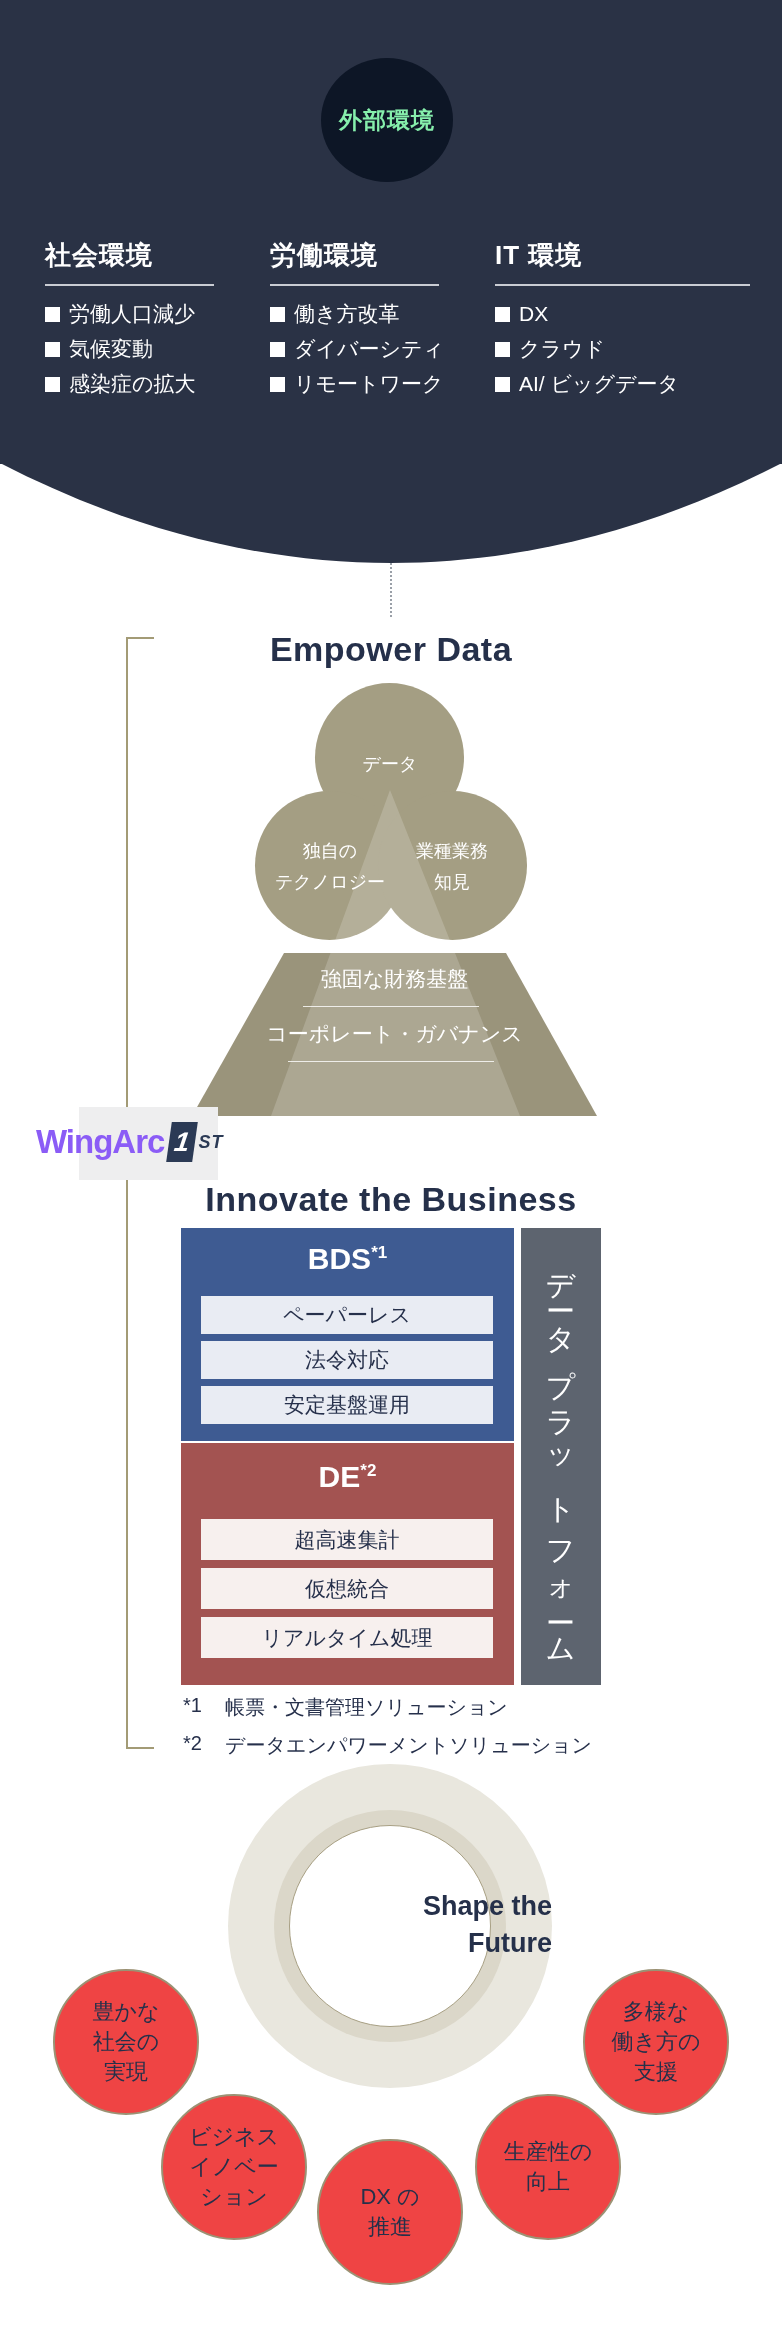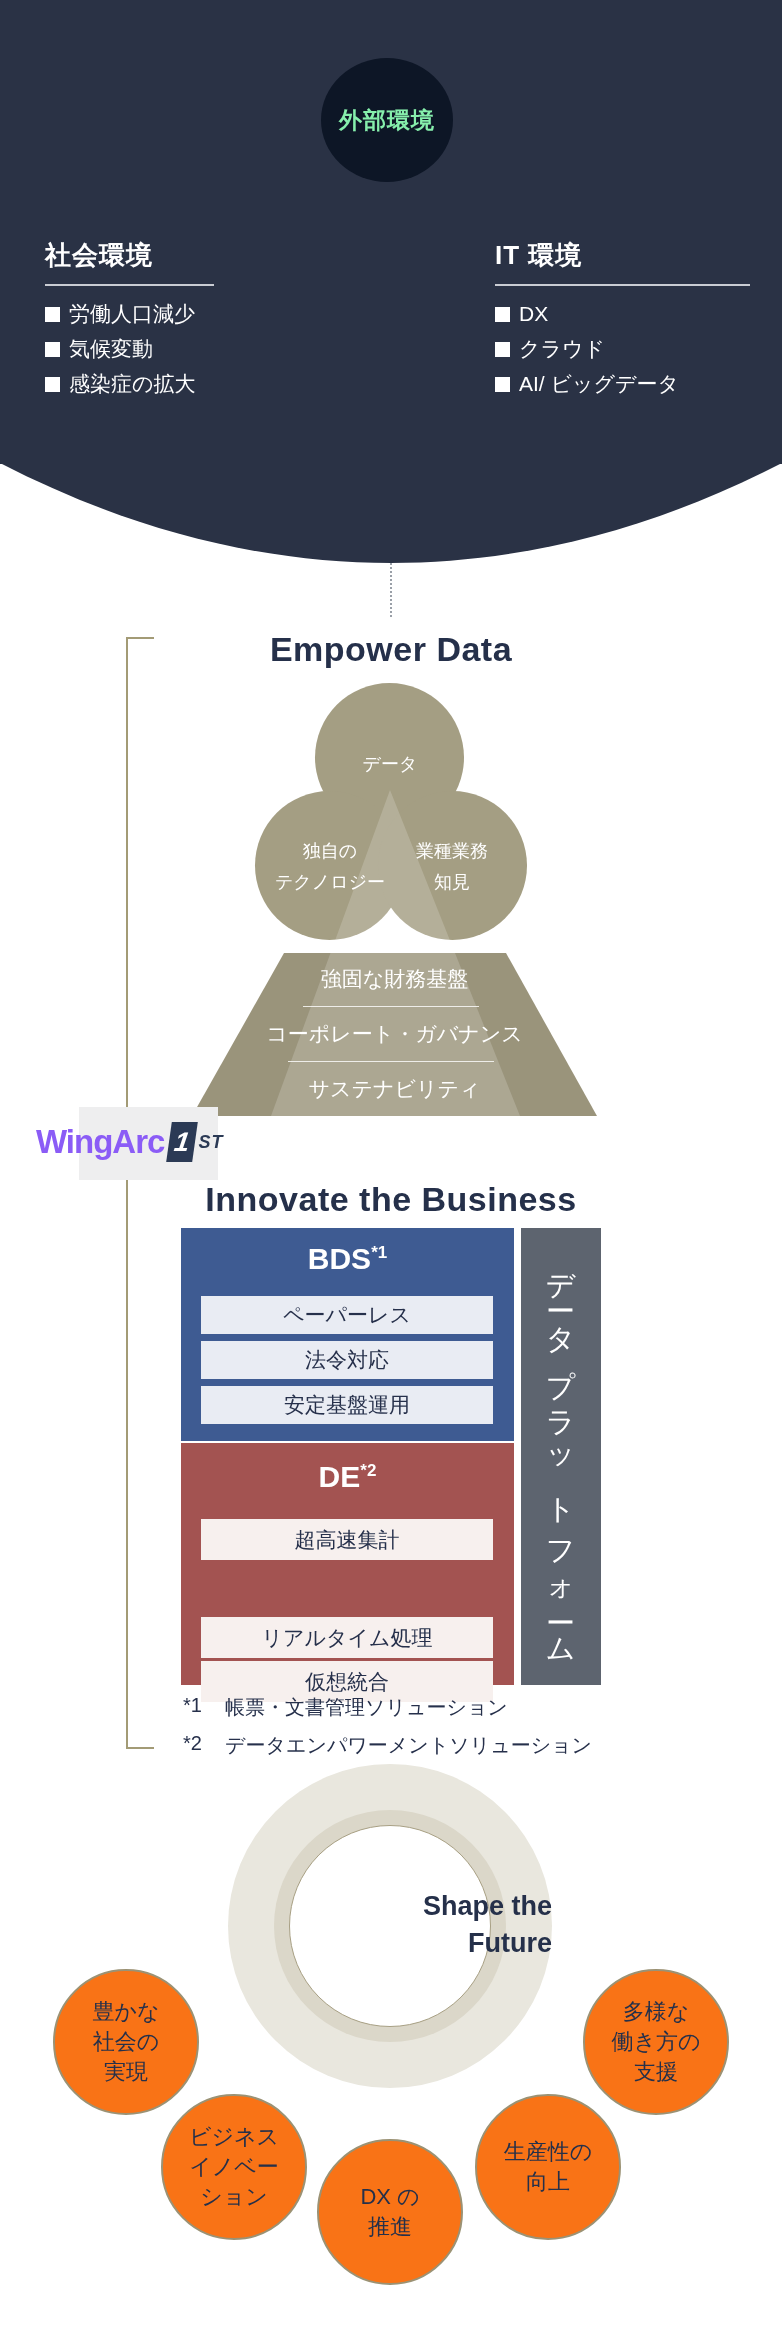--- a/index.html
+++ b/index.html
@@ -64,21 +64,21 @@
   .footnote{left:183px;font-size:20px;color:#26304b;display:flex;}
   .footnote .mk{width:42px;flex:none;}
 
   
   .ring-outer{left:228px;top:1764px;width:324px;height:324px;border-radius:50%;background:#e9e7de;}
   .ring-mid{left:274px;top:1810px;width:232px;height:232px;border-radius:50%;background:#dbd7c9;}
   .ring-inner{left:289px;top:1825px;width:202px;height:202px;border-radius:50%;background:#ffffff;
     border:1px solid #a8a084;box-sizing:border-box;}
   .future-label{left:228px;top:1888px;width:324px;text-align:right;font-size:27px;
     font-weight:bold;line-height:37px;color:#25304a;}
-  .sat{width:146px;height:146px;border-radius:50%;background:#f97316;border:2px solid #9b9274;
+  .sat{width:146px;height:146px;border-radius:50%;background:#ef4444;border:2px solid #9b9274;
     box-sizing:border-box;display:flex;align-items:center;justify-content:center;}
   .sat .tx{text-align:center;font-size:22px;line-height:30px;color:#25304a;}
 </style>
 </head>
 <body>
 
 <div id="canvas">
 
   <div class="abs navy-rect"></div>
   <svg class="abs navy-curve" width="782" height="100" viewBox="0 0 782 100">
@@ -99,20 +99,36 @@
     <div class="env-item">
       <span class="sq"></span>
       <span class="tx">気候変動</span>
     </div>
     <div class="env-item">
       <span class="sq"></span>
       <span class="tx">感染症の拡大</span>
     </div>
   </div>
 
+  <div class="abs env-col c2">
+    <div class="hd">労働環境</div>
+    <div class="ul"></div>
+    <div class="env-item">
+      <span class="sq"></span>
+      <span class="tx">働き方改革</span>
+    </div>
+    <div class="env-item">
+      <span class="sq"></span>
+      <span class="tx">ダイバーシティ</span>
+    </div>
+    <div class="env-item">
+      <span class="sq"></span>
+      <span class="tx">リモートワーク</span>
+    </div>
+  </div>
 
   <div class="abs env-col c3">
     <div class="hd">IT 環境</div>
     <div class="ul"></div>
     <div class="env-item">
       <span class="sq"></span>
       <span class="tx">DX</span>
     </div>
     <div class="env-item">
       <span class="sq"></span>
@@ -145,21 +161,20 @@
     <div>独自の</div>
     <div>テクノロジー</div>
   </div>
   <div class="abs venn-label" style="left:367px;top:836px;width:170px;">
     <div>業種業務</div>
     <div>知見</div>
   </div>
 
   <div class="abs pyr-row" style="top:966px;">強固な財務基盤</div>
   <div class="abs pyr-row" style="top:1021px;">コーポレート・ガバナンス</div>
-  <div class="abs pyr-row" style="top:1076px;">サステナビリティ</div>
 
   <div class="abs logo-box"></div>
   <div class="abs logo">
     <span class="word">WingArc</span>
     <span class="onebox">
       <span class="one">1</span>
     </span>
     <span class="st">ST</span>
   </div>
 
@@ -171,21 +186,21 @@
   </div>
   <div class="abs solution-row row-blue" style="top:1296px;">ペーパーレス</div>
   <div class="abs solution-row row-blue" style="top:1341px;">法令対応</div>
   <div class="abs solution-row row-blue" style="top:1386px;">安定基盤運用</div>
 
   <div class="abs de-box"></div>
   <div class="abs box-title" style="top:1460px;">
     <span>DE</span><sup>*2</sup>
   </div>
   <div class="abs solution-row row-red" style="top:1519px;">超高速集計</div>
-  <div class="abs solution-row row-red" style="top:1661px;">仮想統合</div>
+  <div class="abs solution-row row-red" style="top:1568px;">仮想統合</div>
   <div class="abs solution-row row-red" style="top:1617px;">リアルタイム処理</div>
 
   <div class="abs platform-bar">
     <span class="vt">データプラットフォーム</span>
   </div>
 
   <div class="abs footnote" style="top:1694px;">
     <span class="mk">*1</span>
     <span>帳票・文書管理ソリューション</span>
   </div>

